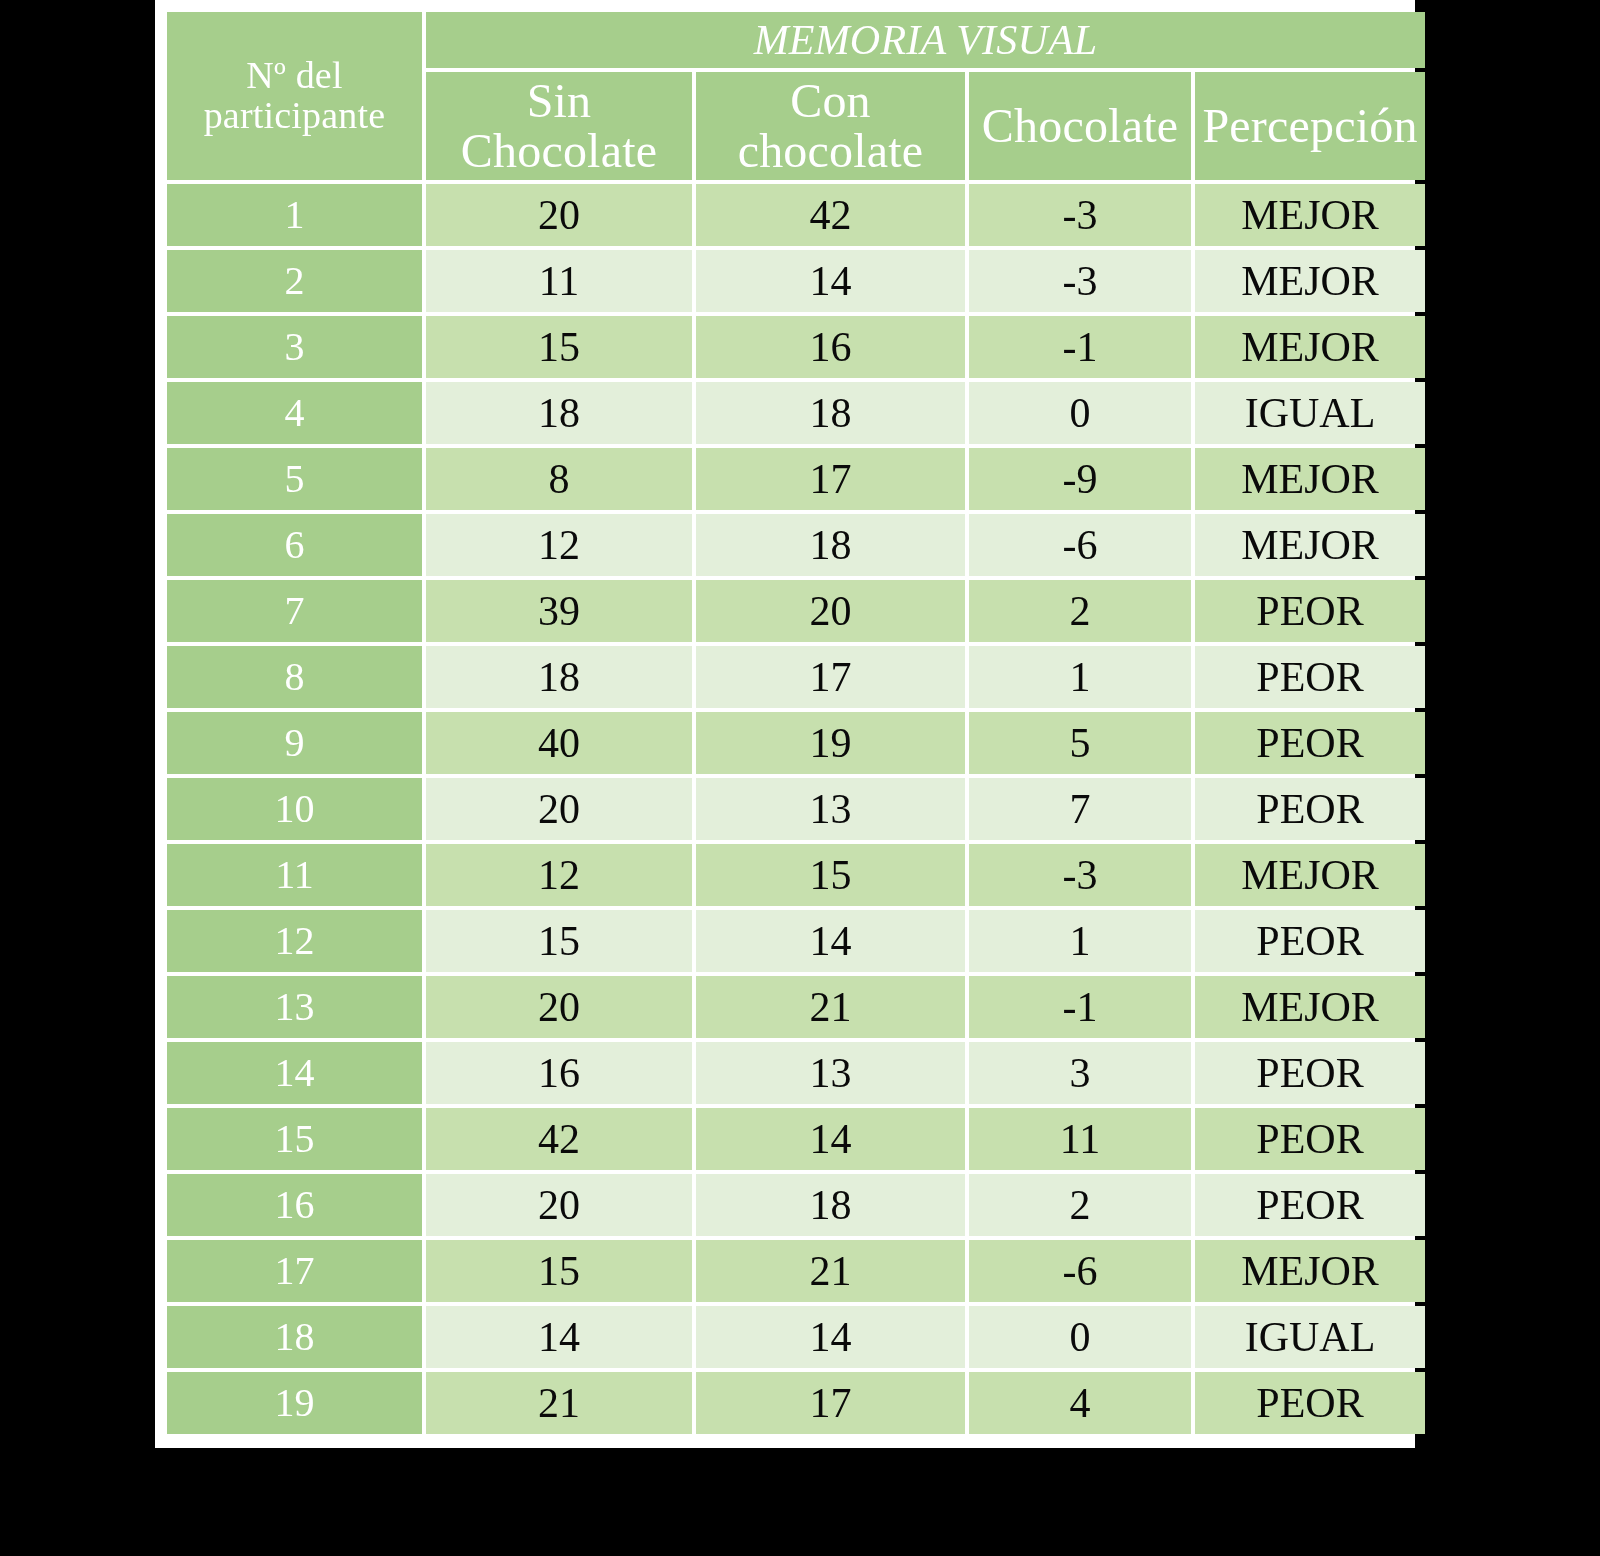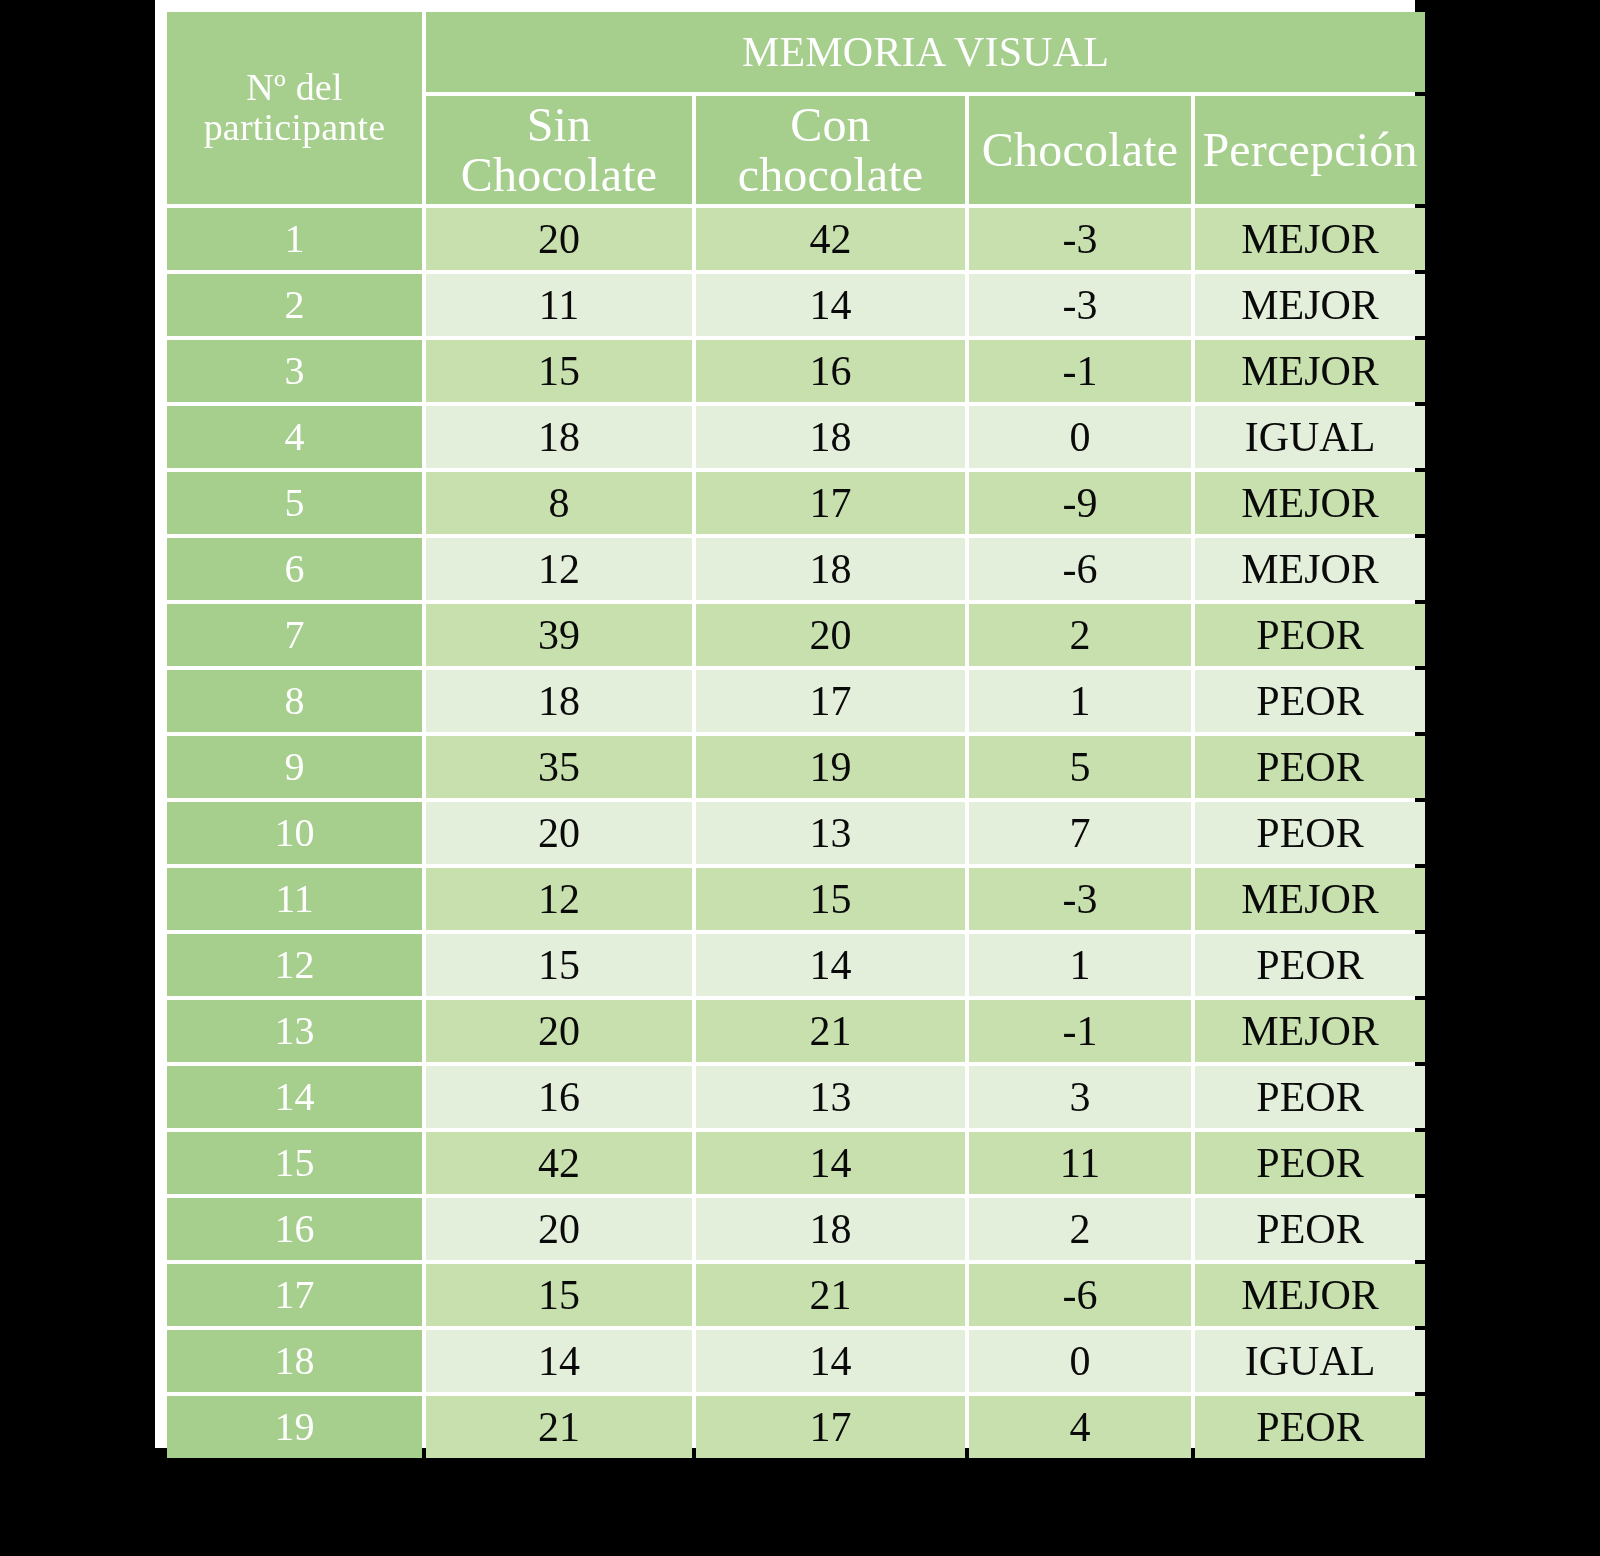--- a/index.html
+++ b/index.html
@@ -60,21 +60,22 @@
   
   .hdr {
     background: #A6CE8C;
     color: #ffffff;
     font-weight: bold;
     font-size: 40px;
     letter-spacing: 0.2px;
   }
   .hdr-title {
     font-size: 42px;
-    height: 80px;
+    height: 56px;
+    font-style: italic;
   }
   .hdr-sub {
     height: 108px;
     font-size: 48px;
   }
   .hdr-part {
     font-size: 38px;
   }
 
   
@@ -175,21 +176,21 @@
           </tr>
           <tr>
             <td class="idcell">8</td>
             <td class="val-even">18</td>
             <td class="val-even">17</td>
             <td class="val-even">1</td>
             <td class="val-even">PEOR</td>
           </tr>
           <tr>
             <td class="idcell">9</td>
-            <td class="val-odd">35</td>
+            <td class="val-odd">40</td>
             <td class="val-odd">19</td>
             <td class="val-odd">5</td>
             <td class="val-odd">PEOR</td>
           </tr>
           <tr>
             <td class="idcell">10</td>
             <td class="val-even">20</td>
             <td class="val-even">13</td>
             <td class="val-even">7</td>
             <td class="val-even">PEOR</td>

